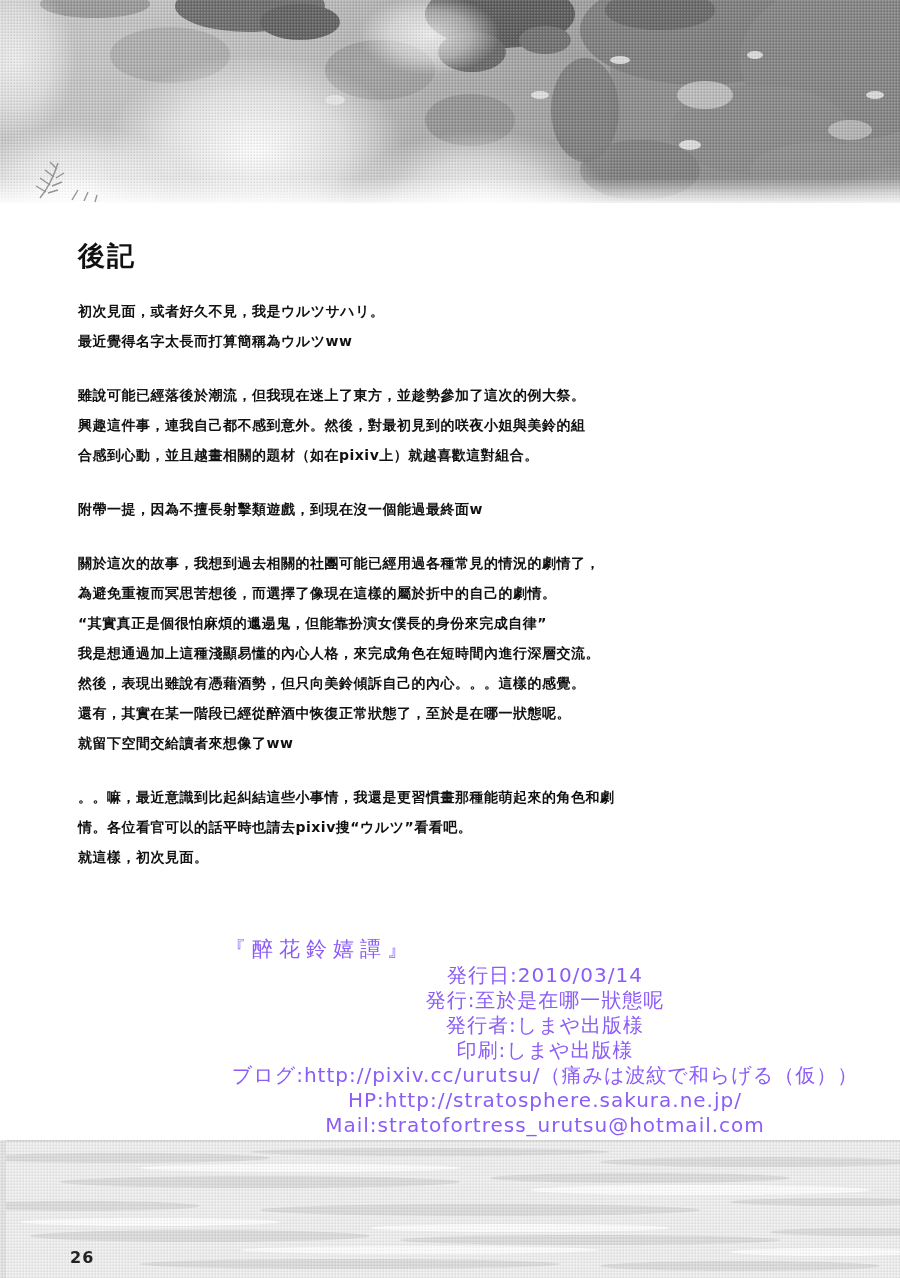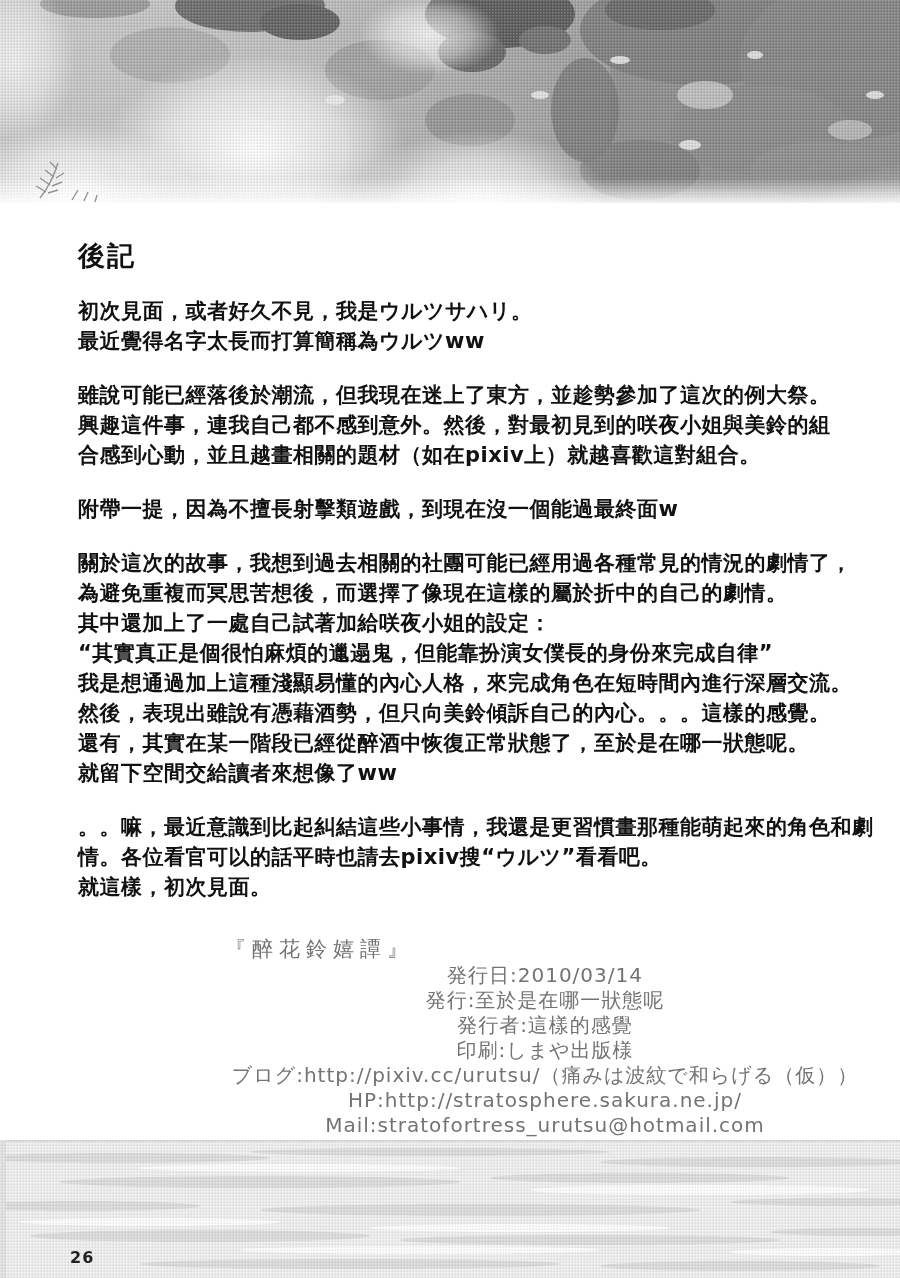--- a/index.html
+++ b/index.html
@@ -17,28 +17,28 @@
   
   .afterword{
     position:absolute;left:78px;top:238px;width:792px;
     font-weight:700;
   }
   .afterword-heading{
     font-size:27px;line-height:36px;font-weight:700;
     margin:0 0 22px 0;letter-spacing:2px;
   }
   .afterword .line{
-    font-size:21px;line-height:30px;min-height:30px;
+    font-size:14px;line-height:30px;min-height:30px;
     letter-spacing:0.5px;white-space:nowrap;
   }
   .afterword .line.blank{min-height:24px;height:24px;}
   
   .colophon{
     position:absolute;left:225px;top:936px;width:640px;
-    font-weight:400;color:#737373;
+    font-weight:400;color:#8b5cf6;
   }
   .colophon-title{
     font-size:21px;line-height:27px;letter-spacing:6px;white-space:nowrap;
   }
   .colophon .line{
     font-size:20px;line-height:25px;min-height:25px;
     letter-spacing:1px;white-space:nowrap;text-align:center;
   }
   
   .footer-art{position:absolute;left:0;top:1140px;width:900px;height:138px;}
@@ -139,39 +139,38 @@
         <div class="line">最近覺得名字太長而打算簡稱為ウルツww</div>
         <div class="line blank"></div>
         <div class="line">雖說可能已經落後於潮流，但我現在迷上了東方，並趁勢參加了這次的例大祭。</div>
         <div class="line">興趣這件事，連我自己都不感到意外。然後，對最初見到的咲夜小姐與美鈴的組</div>
         <div class="line">合感到心動，並且越畫相關的題材（如在pixiv上）就越喜歡這對組合。</div>
         <div class="line blank"></div>
         <div class="line">附帶一提，因為不擅長射擊類遊戲，到現在沒一個能過最終面w</div>
         <div class="line blank"></div>
         <div class="line">關於這次的故事，我想到過去相關的社團可能已經用過各種常見的情況的劇情了，</div>
         <div class="line">為避免重複而冥思苦想後，而選擇了像現在這樣的屬於折中的自己的劇情。</div>
-        <div class="line">其中還加上了一處自己試著加給咲夜小姐的設定：</div>
         <div class="line">“其實真正是個很怕麻煩的邋遢鬼，但能靠扮演女僕長的身份來完成自律”</div>
         <div class="line">我是想通過加上這種淺顯易懂的內心人格，來完成角色在短時間內進行深層交流。</div>
         <div class="line">然後，表現出雖說有憑藉酒勢，但只向美鈴傾訴自己的內心。。。這樣的感覺。</div>
         <div class="line">還有，其實在某一階段已經從醉酒中恢復正常狀態了，至於是在哪一狀態呢。</div>
         <div class="line">就留下空間交給讀者來想像了ww</div>
         <div class="line blank"></div>
         <div class="line">。。嘛，最近意識到比起糾結這些小事情，我還是更習慣畫那種能萌起來的角色和劇</div>
         <div class="line">情。各位看官可以的話平時也請去pixiv搜“ウルツ”看看吧。</div>
         <div class="line">就這樣，初次見面。</div>
       </div>
   </div>
 
   <div class="colophon">
     <div class="colophon-title">『醉花鈴嬉譚』</div>
     <div>
         <div class="line">発行日:2010/03/14</div>
         <div class="line">発行:至於是在哪一狀態呢</div>
-        <div class="line">発行者:這樣的感覺</div>
+        <div class="line">発行者:しまや出版様</div>
         <div class="line">印刷:しまや出版様</div>
         <div class="line">ブログ:http://pixiv.cc/urutsu/（痛みは波紋で和らげる（仮））</div>
         <div class="line">HP:http://stratosphere.sakura.ne.jp/</div>
         <div class="line">Mail:stratofortress_urutsu@hotmail.com</div>
       </div>
   </div>
 
   <div class="footer-art">
     <svg width="900" height="138" viewBox="0 0 900 138" xmlns="http://www.w3.org/2000/svg">
       <defs>

